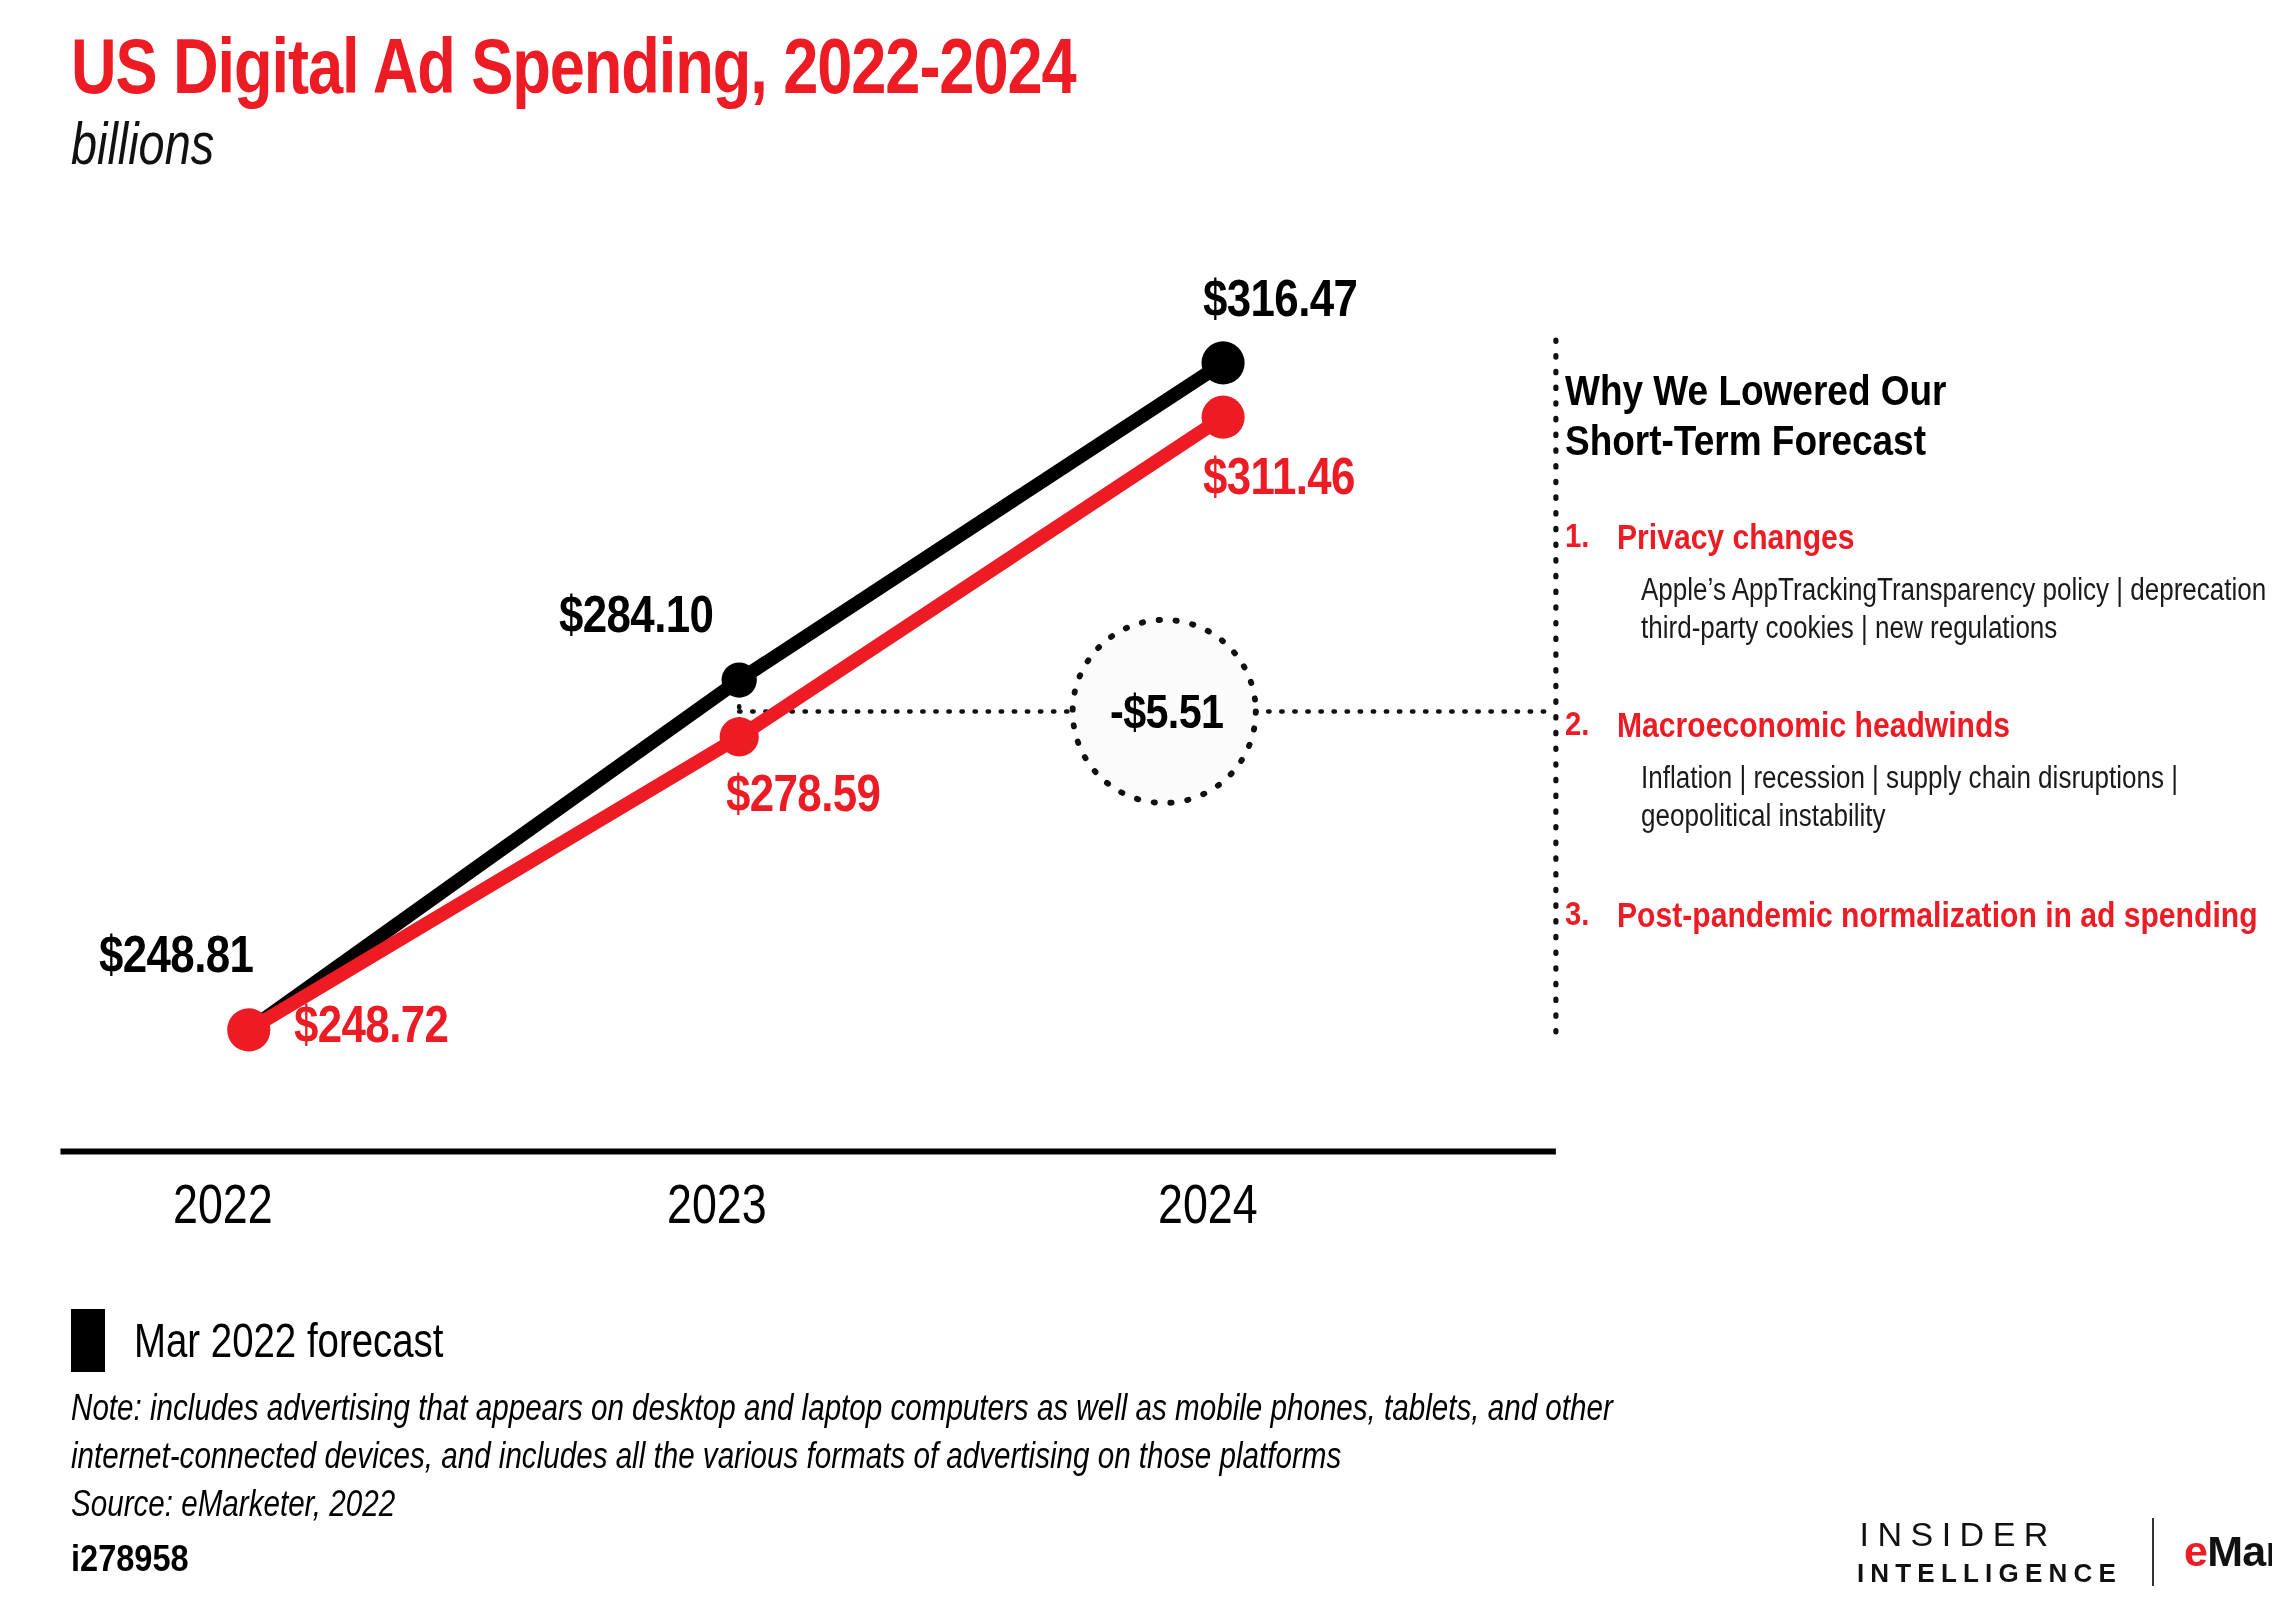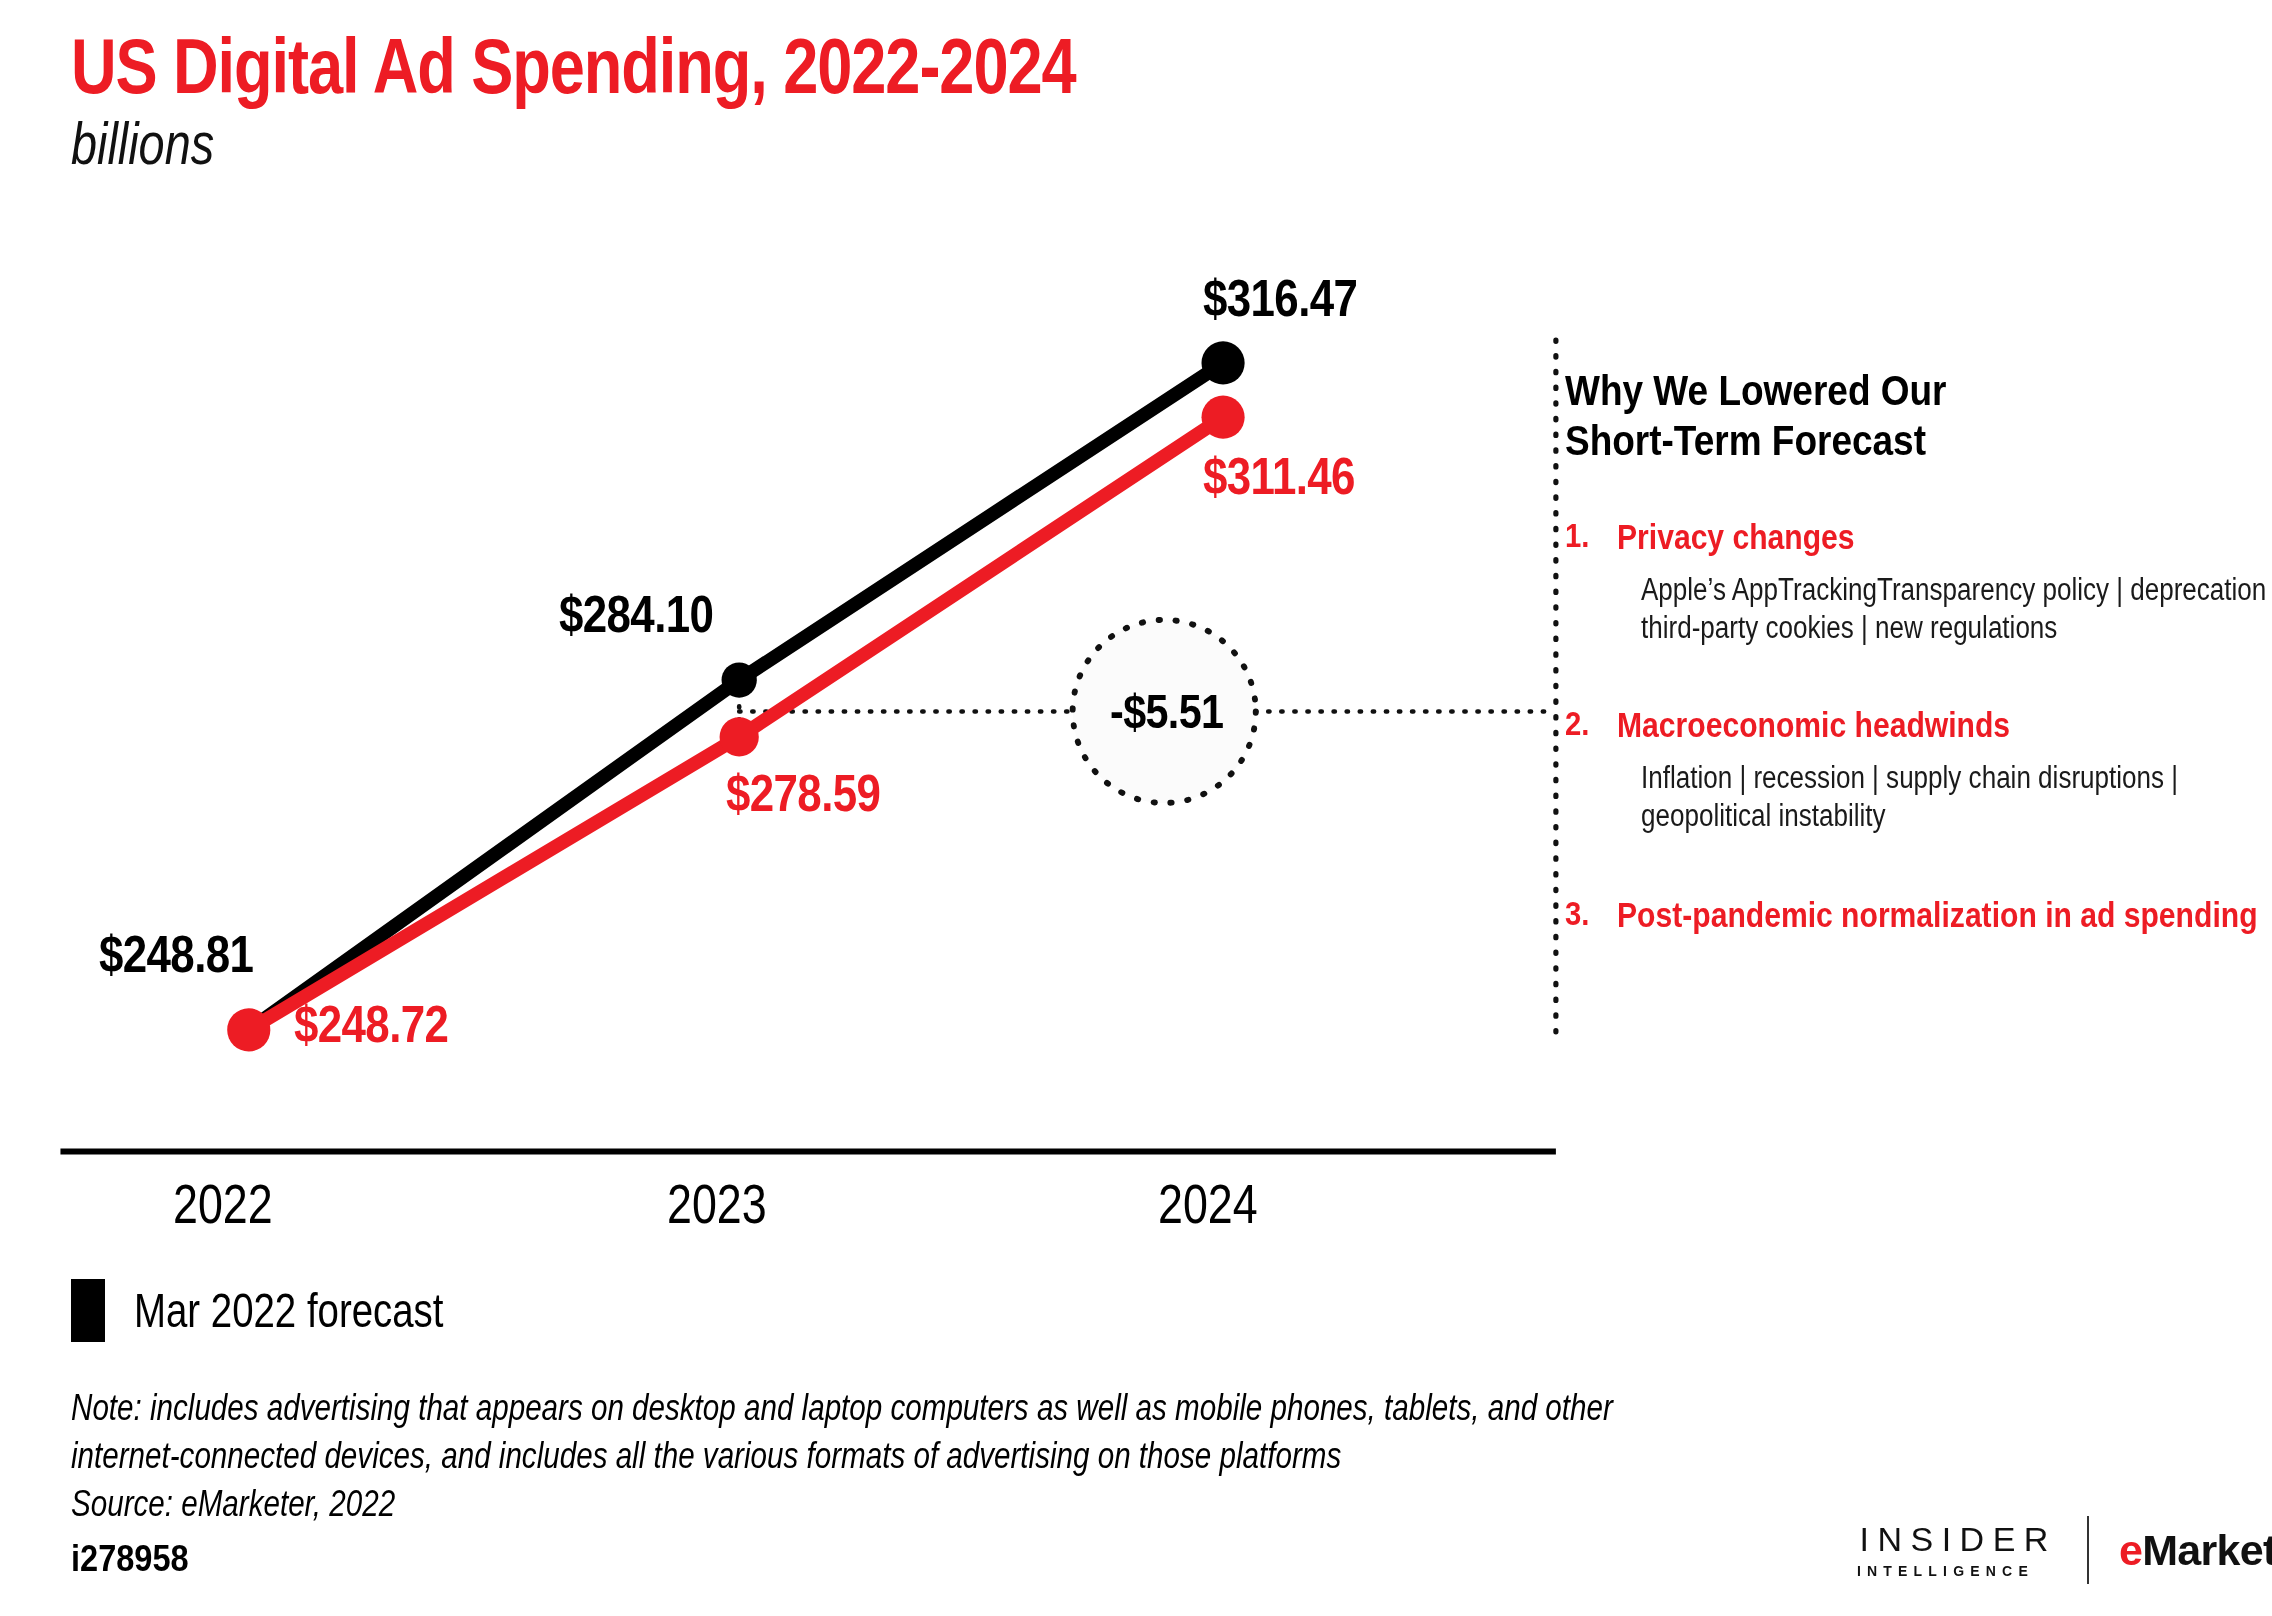--- a/index.html
+++ b/index.html
@@ -68,21 +68,21 @@
     font-size:35px; font-weight:bold; color:#ED1C24; line-height:1.14;
     transform:scaleX(0.86); transform-origin:left top; width:759px;
   }
   .reason-body{
     margin-left:76px; margin-top:14.4px;
     font-size:31px; font-weight:normal; color:#1a1a1a; line-height:1.22;
     transform:scaleX(0.84); transform-origin:left top; width:785px;
   }
 
   
-  #legend{ left:71px; top:1279px; display:flex; align-items:center; }
+  #legend{ left:71px; top:1309px; display:flex; align-items:center; }
   .legend-item{display:flex; align-items:center;}
   .swatch{width:34px; height:63px; display:inline-block;}
   .swatch-black{background:#000;}
   .swatch-red{background:#ED1C24;}
   .legend-text{
     margin-left:29px; font-size:48px; color:#000; line-height:1;
     transform:scaleX(0.80); transform-origin:left center; white-space:nowrap;
   }
   #legend-gap{width:124px;}
 
@@ -96,21 +96,21 @@
   #figure-id{
     left:71px; top:1540px;
     font-size:37px; font-weight:bold; color:#000; line-height:1;
     transform:scaleX(0.88); transform-origin:left top;
   }
 
   
   #logo-area{ left:1851px; top:1516px; display:flex; align-items:center;}
   #insider-logo{ display:flex; flex-direction:column; align-items:flex-start;}
   #insider-word1{font-size:34px; letter-spacing:8.5px; color:#111; line-height:1.1; padding-left:8.5px;}
-  #insider-word2{font-size:14px; letter-spacing:6.2px; color:#111; line-height:1.1; margin-top:5.2px; padding-left:5.9px; font-weight:bold;}
+  #insider-word2{font-size:26px; letter-spacing:6.2px; color:#111; line-height:1.1; margin-top:5.2px; padding-left:5.9px; font-weight:bold;}
   #logo-divider{width:2px; height:68px; background:#333; margin:0 30px;}
   #emarketer-logo{font-size:43px; font-weight:bold; color:#111; line-height:1; letter-spacing:-0.7px; white-space:nowrap;}
   #emarketer-e{color:#ED1C24;}
 </style>
 </head>
 <body>
 
 <div class="abs" id="chart-title">US Digital Ad Spending, 2022-2024</div>
 <div class="abs" id="chart-subtitle">billions</div>
 

